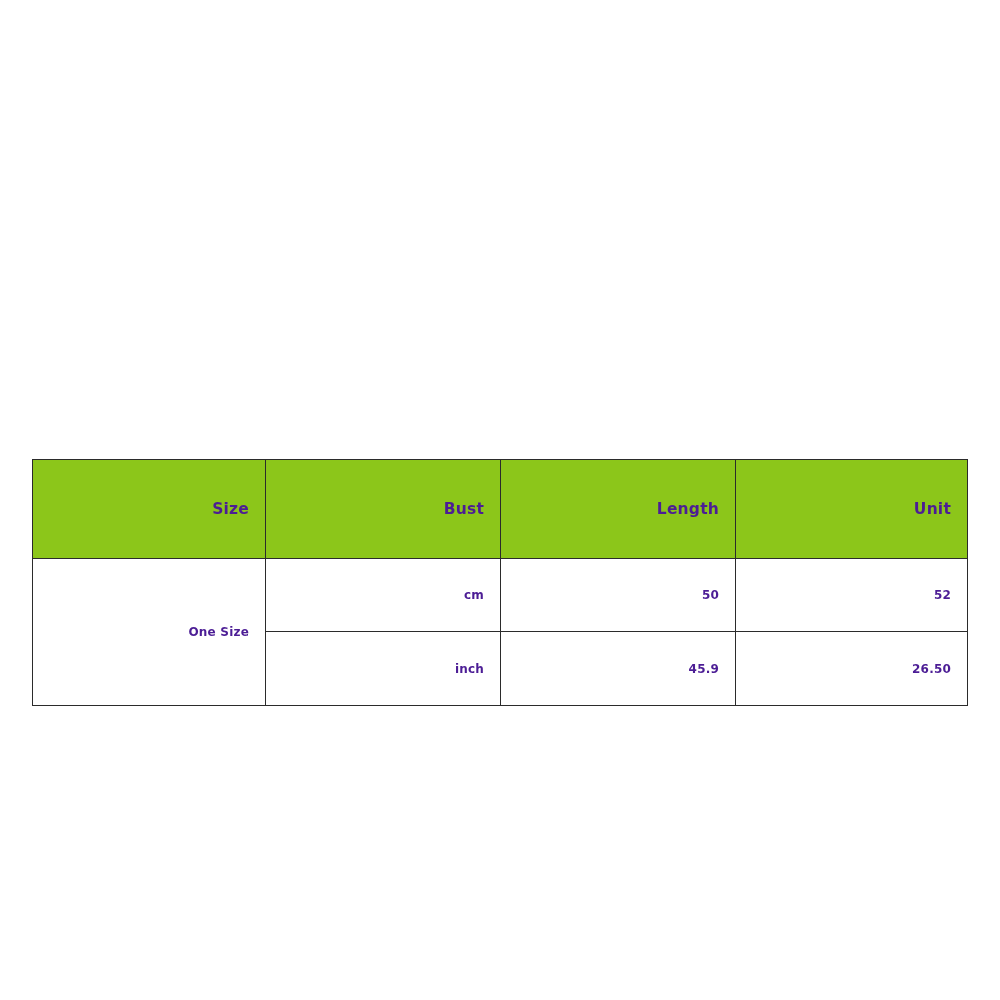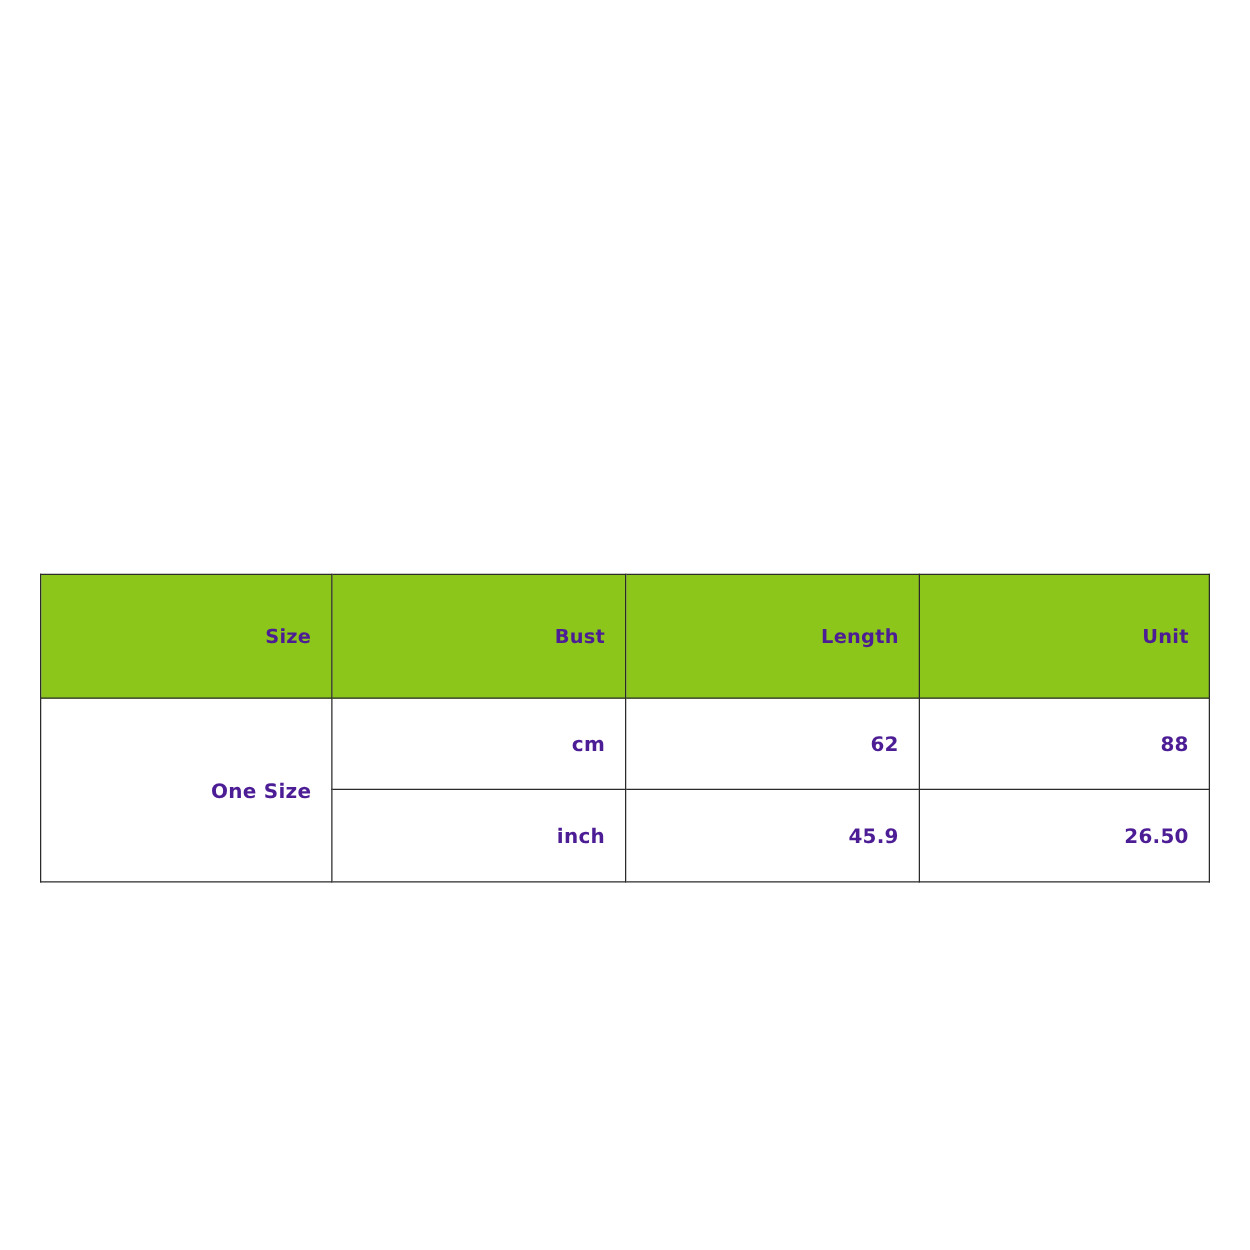--- a/index.html
+++ b/index.html
@@ -54,21 +54,21 @@
   tr.header-row th {
     background: #8cc61a;
     height: 66px;
     font-size: 15.5px;
   }
 
   
   tr.data-row td {
     background: #ffffff;
     height: 40px;
-    font-size: 16px;
+    font-size: 12px;
   }
   tr.data-row.last-row td {
     height: 41px;
   }
 
   td.size-cell {
     font-size: 15.5px;
     margin-top: 24px;
   }
 </style>
@@ -88,22 +88,22 @@
         <th>Size</th>
         <th>Bust</th>
         <th>Length</th>
         <th>Unit</th>
       </tr>
     </thead>
     <tbody>
       <tr class="data-row">
         <td class="size-cell" rowspan="2">One Size</td>
         <td>cm</td>
-        <td>62</td>
-        <td>88</td>
+        <td>50</td>
+        <td>52</td>
       </tr>
       <tr class="data-row last-row">
         <td>inch</td>
         <td>45.9</td>
         <td>26.50</td>
       </tr>
     </tbody>
   </table>
 </div>
 

